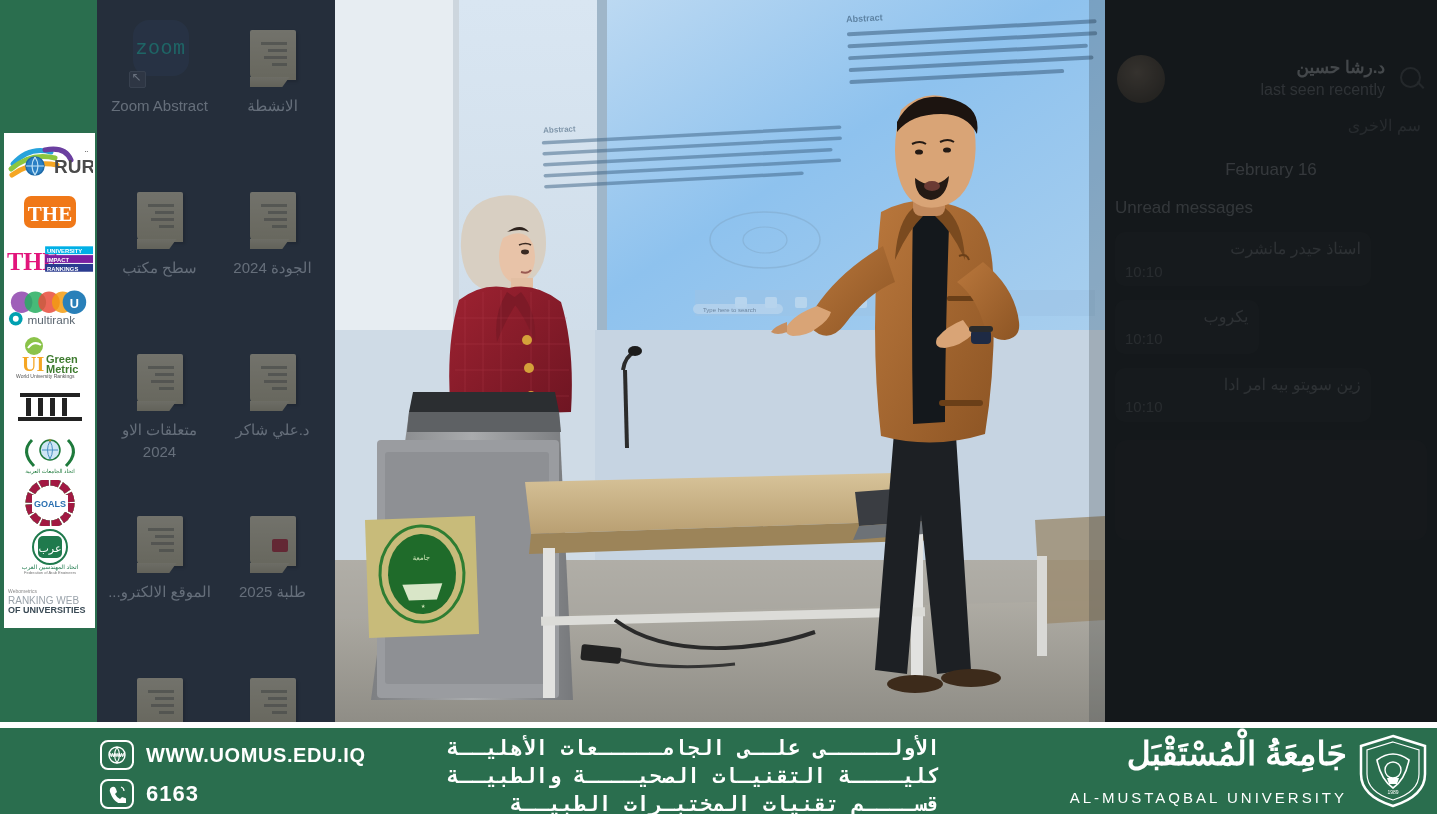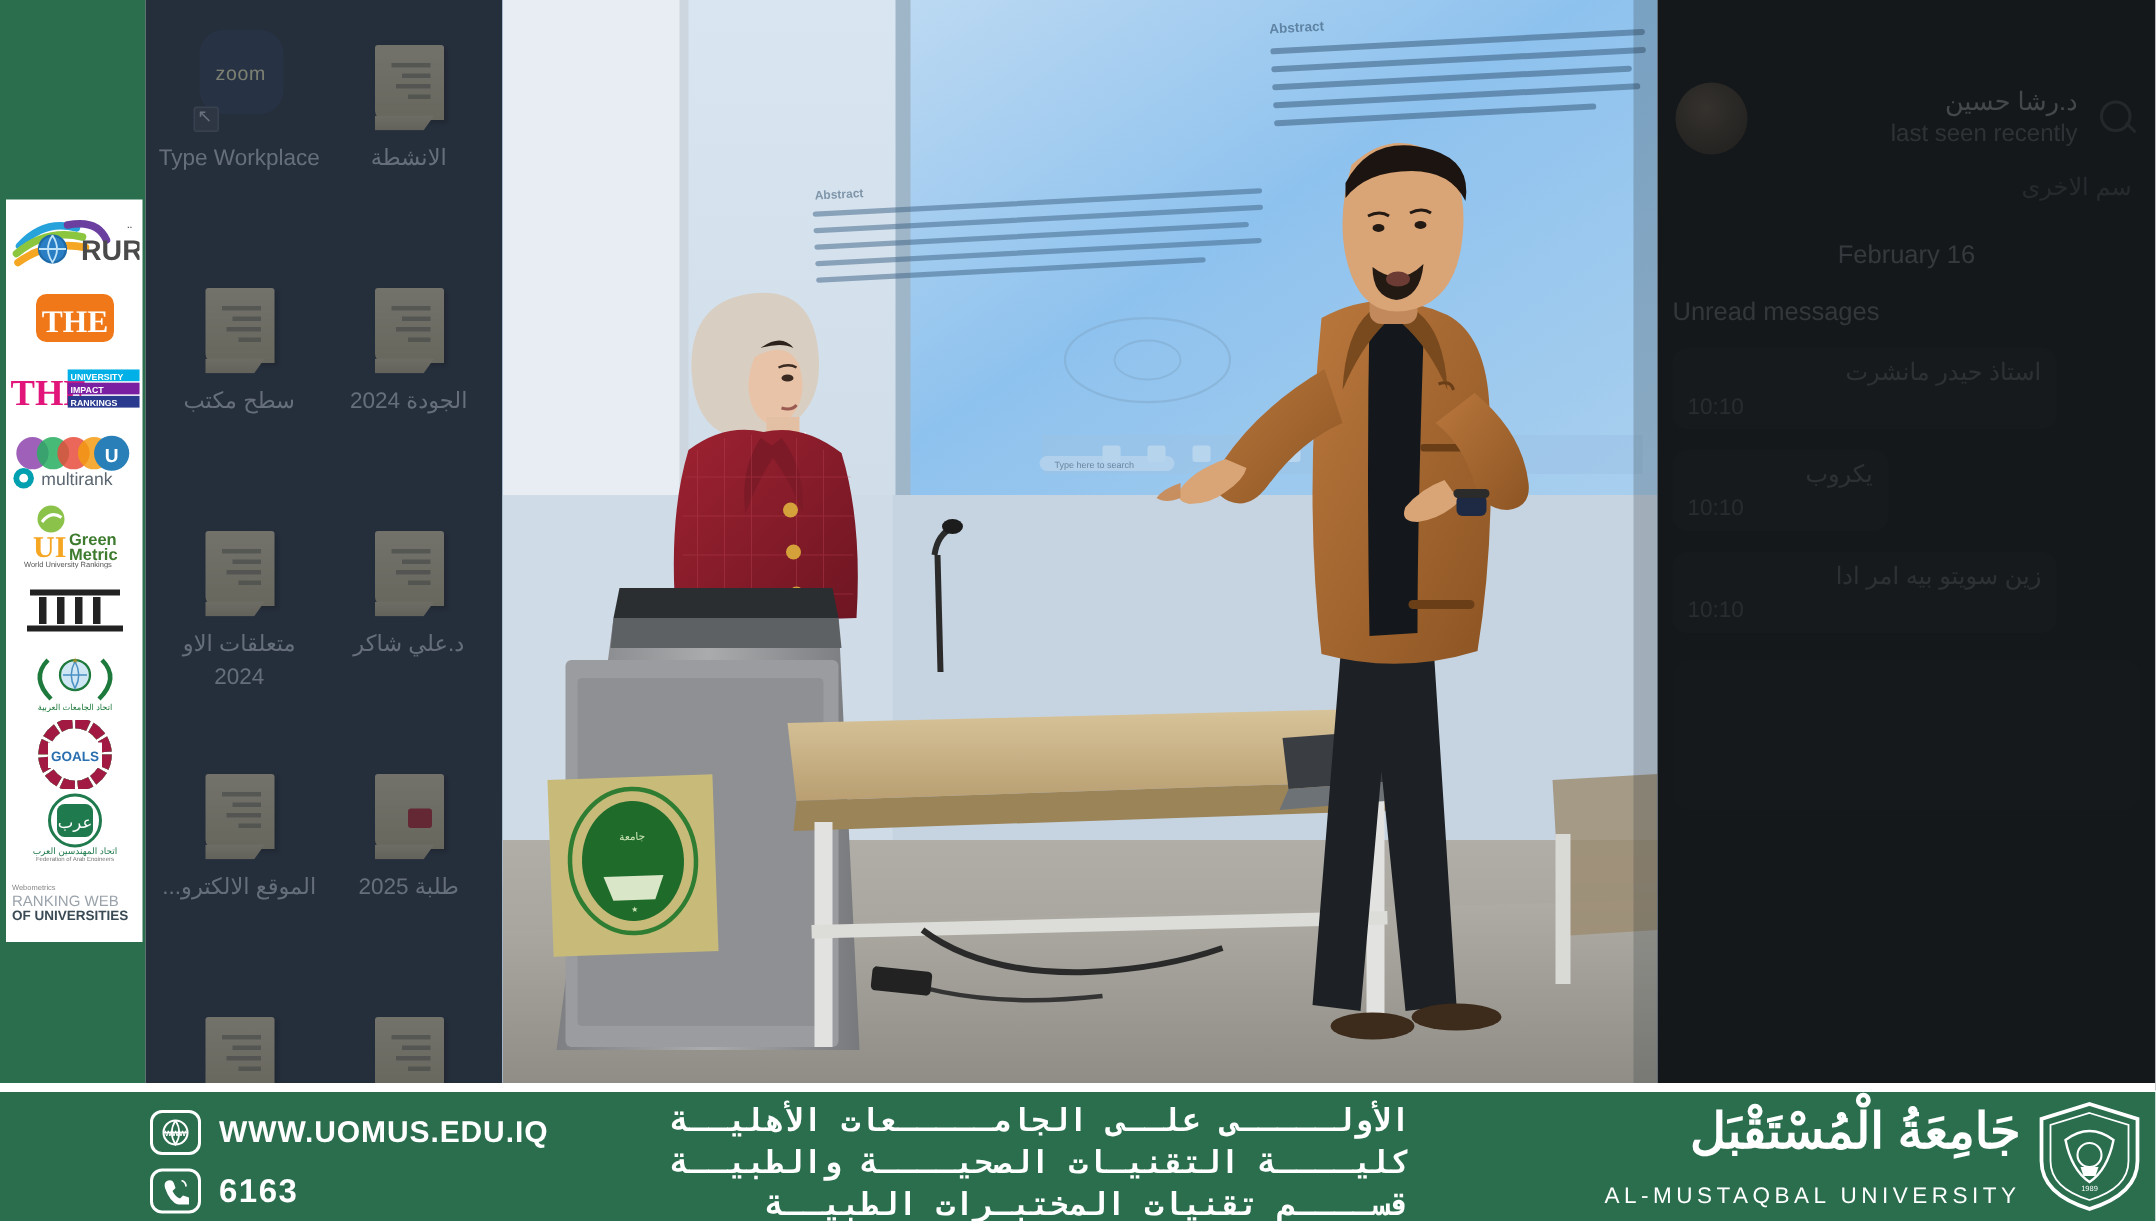--- a/index.html
+++ b/index.html
@@ -52,21 +52,21 @@
   .folder-lines i:nth-child(3){width:88%;}
   .folder-lines i:nth-child(4){width:55%;}
   .badge-pdf{
     position:absolute; right:8px; bottom:14px; width:16px; height:13px;
     background:#c0202a; border-radius:2px;
   }
   .zoom-tile{
     position:absolute; left:2px; top:-4px; width:56px; height:56px;
     border-radius:16px; background:#2b3a52;
     display:flex; align-items:center; justify-content:center;
-    color:#fef9c3; font-size:13px; letter-spacing:.5px; font-weight:400;
+    color:#14b8a6; font-size:20px; letter-spacing:.5px; font-weight:400;font-family:Liberation Mono, monospace;
   }
   .zoom-shortcut{
     position:absolute; left:-2px; bottom:-2px; width:17px; height:17px;
     background:#3c4453; border:1px solid #555e6e; border-radius:2px;
   }
   .zoom-shortcut::after{
     content:"\2196"; position:absolute; left:2px; top:-2px; font-size:12px; color:#cfd6e2;
   }
   .di-label {
     margin-top: 9px; width: 112px; text-align: center;
@@ -90,21 +90,21 @@
   .tg-header {
     position: absolute; left:0; top: 46px; width: 100%; height: 66px;
     display:flex; align-items:center; padding: 0 10px 0 12px;
   }
   .tg-avatar {
     width: 48px; height: 48px; border-radius: 50%;
     background: radial-gradient(circle at 42% 36%, #6b6055, #3a342e);
     flex: 0 0 48px;
   }
   .tg-id { flex: 1; padding: 0 12px; direction: rtl; text-align: right; }
-  .tg-name { color:#8c9096; font-size: 17px; font-weight: 400; line-height: 1.3; }
+  .tg-name { color:#8c9096; font-size: 17px; font-weight: 700; line-height: 1.3; }
   .tg-status { color:#5c6066; font-size: 16px; line-height: 1.35; }
   .tg-search {
     width: 30px; height: 30px; flex: 0 0 30px; position: relative; opacity:.45;
   }
   .tg-search::before{
     content:""; position:absolute; left:3px; top:3px; width:17px; height:17px;
     border:2px solid #70757c; border-radius:50%;
   }
   .tg-search::after{
     content:""; position:absolute; left:19px; top:20px; width:9px; height:2px;
@@ -303,21 +303,21 @@
               </div>
           </div>
           <div class="di-label">الانشطة</div>
         </div>
 
         <div class="desk-icon">
           <div class="di-glyph">
             <div class="zoom-tile">zoom</div>
             <div class="zoom-shortcut"></div>
           </div>
-          <div class="di-label">Type Workplace</div>
+          <div class="di-label">Zoom Abstract</div>
         </div>
 
         <div class="desk-icon">
           <div class="di-glyph">
             <div class="folder">
                 <div class="folder-lines">
                   <i></i>
                   <i></i>
                   <i></i>
                   <i></i>

